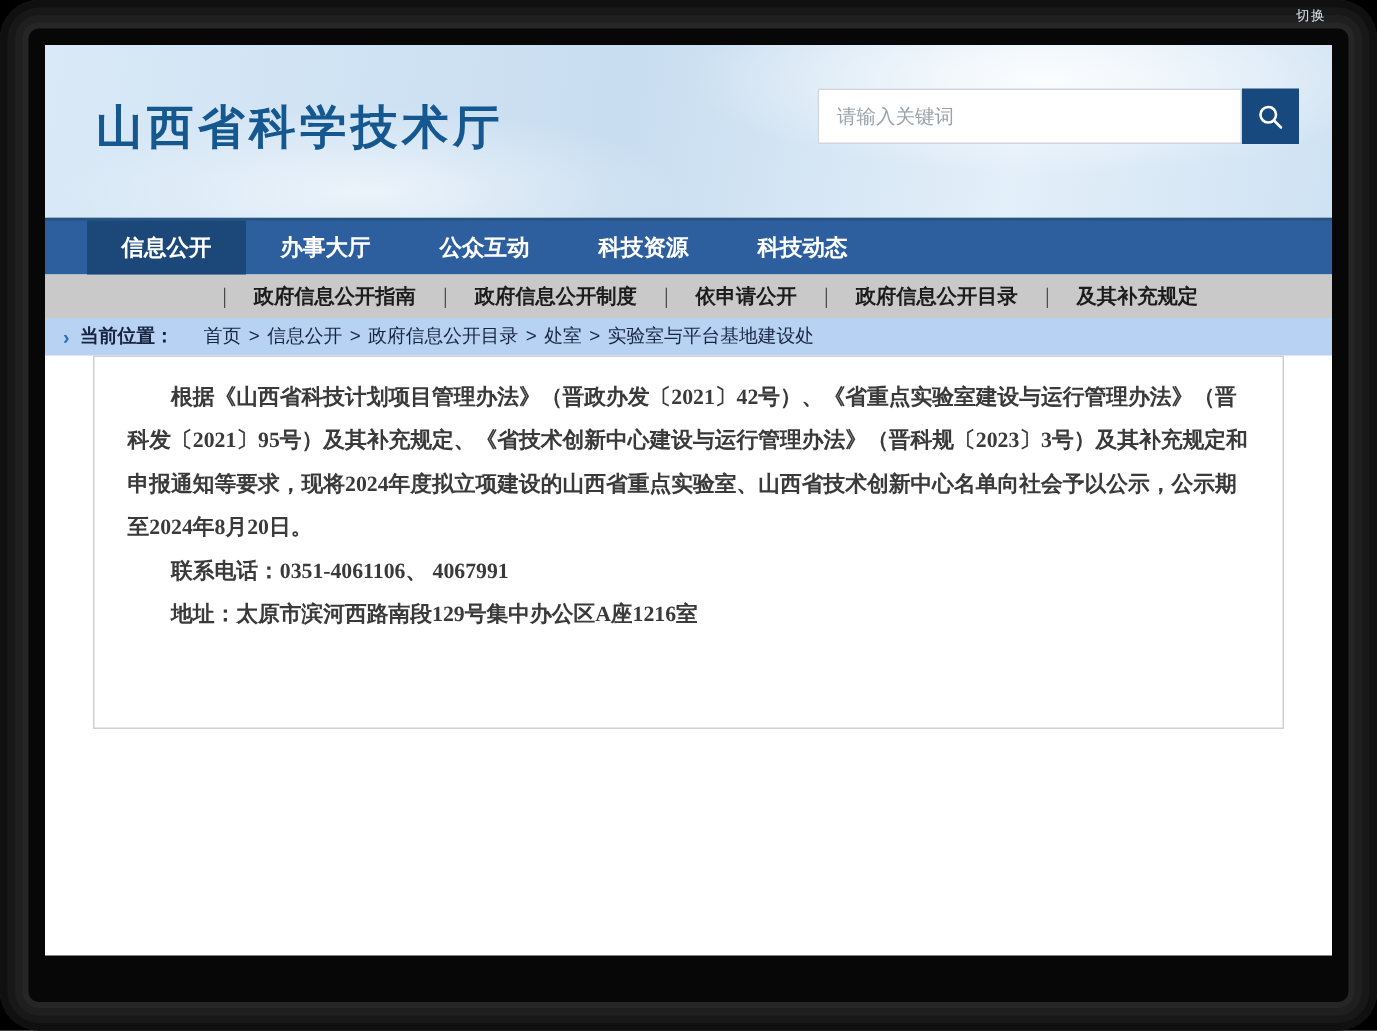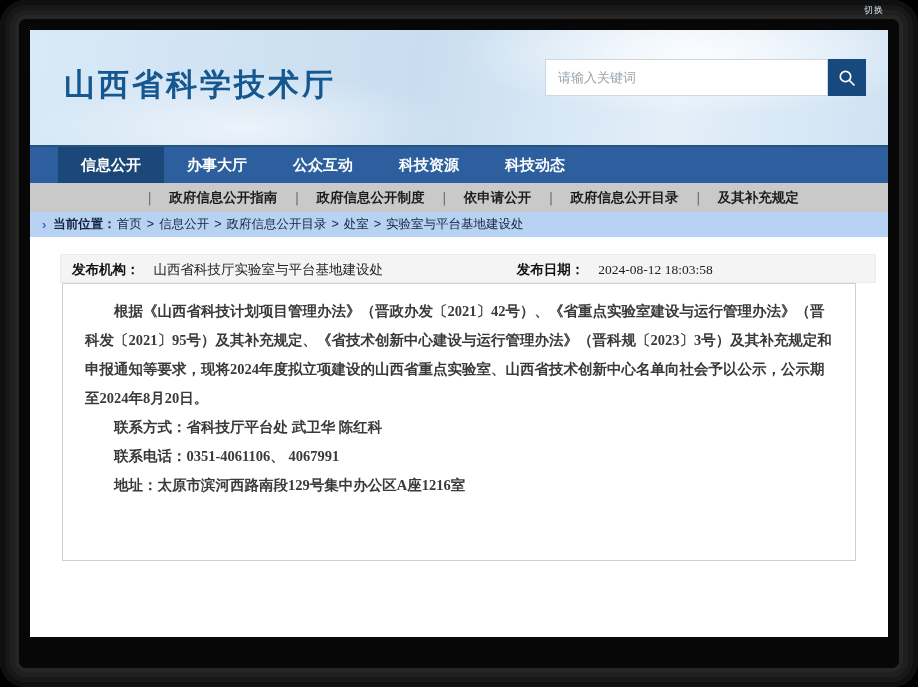--- a/index.html
+++ b/index.html
@@ -28,21 +28,21 @@
   .nav-item.active { background:#1b4878; }
 
   
   .subnav { height:29px; background:#c9c9c9; display:flex; align-items:center; padding-left:100px; font-size:13.5px; color:#1c1c1c; }
   .subnav a { color:#1c1c1c; text-decoration:none; font-weight:600; cursor:pointer;text-align:center; }
   .subnav .sep { color:#4a4a4a; margin:0 13px; font-weight:normal; }
 
   
   .breadcrumb { height:25px; background:#b8d2f3; display:flex; align-items:center; padding-left:12px; font-size:12.5px; color:#17233f; }
   .crumb-arrow { color:#2e6cc0; font-weight:bold; margin-right:7px; font-size:13px; }
-  .crumb-prefix { font-weight:bold; margin-right:1px; }
+  .crumb-prefix { font-weight:bold; margin-right:20px; }
   .breadcrumb a { color:#17233f; cursor:pointer; }
   .crumb-sep { margin:0 5px; }
 
   
   .content { position:relative; }
   .meta-bar { position:relative; margin:17px 12px 0 30px; height:29px; line-height:29px; background:#f4f4f4; border:1px solid #ececec; font-size:13.5px; color:#222; padding-left:11px; }
   .meta-label { font-weight:bold; color:#111; margin-right:14px; }
   .meta-right { position:absolute; left:56%; top:0; }
   .meta-date { font-family:"Liberation Serif",serif; }
 
@@ -95,29 +95,22 @@
       <a>及其补充规定</a>
     </div>
 
   <div class="breadcrumb">
     <span class="crumb-arrow">›</span>
     <span class="crumb-prefix">当前位置：</span>
     <span class="crumb-items"><a>首页</a><span class="crumb-sep">&gt;</span><a>信息公开</a><span class="crumb-sep">&gt;</span><a>政府信息公开目录</a><span class="crumb-sep">&gt;</span><a>处室</a><span class="crumb-sep">&gt;</span><a>实验室与平台基地建设处</a></span>
   </div>
 
   <div class="content">
-    <div class="meta-bar">
-      <span class="meta-label">发布机构：</span><span>山西省科技厅实验室与平台基地建设处</span>
-      <span class="meta-right">
-        <span class="meta-label">发布日期：</span><span class="meta-date">2024-08-12 18:03:58</span>
-      </span>
-    </div>
 
 
     <div class="article-box">
         <p>根据《山西省科技计划项目管理办法》（晋政办发〔2021〕42号）、《省重点实验室建设与运行管理办法》（晋科发〔2021〕95号）及其补充规定、《省技术创新中心建设与运行管理办法》（晋科规〔2023〕3号）及其补充规定和申报通知等要求，现将2024年度拟立项建设的山西省重点实验室、山西省技术创新中心名单向社会予以公示，公示期至2024年8月20日。</p>
-        <p>联系方式：省科技厅平台处  武卫华  陈红科</p>
         <p>联系电话：0351-4061106、 4067991</p>
         <p>地址：太原市滨河西路南段129号集中办公区A座1216室</p>
       </div>
   </div>
 
 </div>
 
 </body></html>

